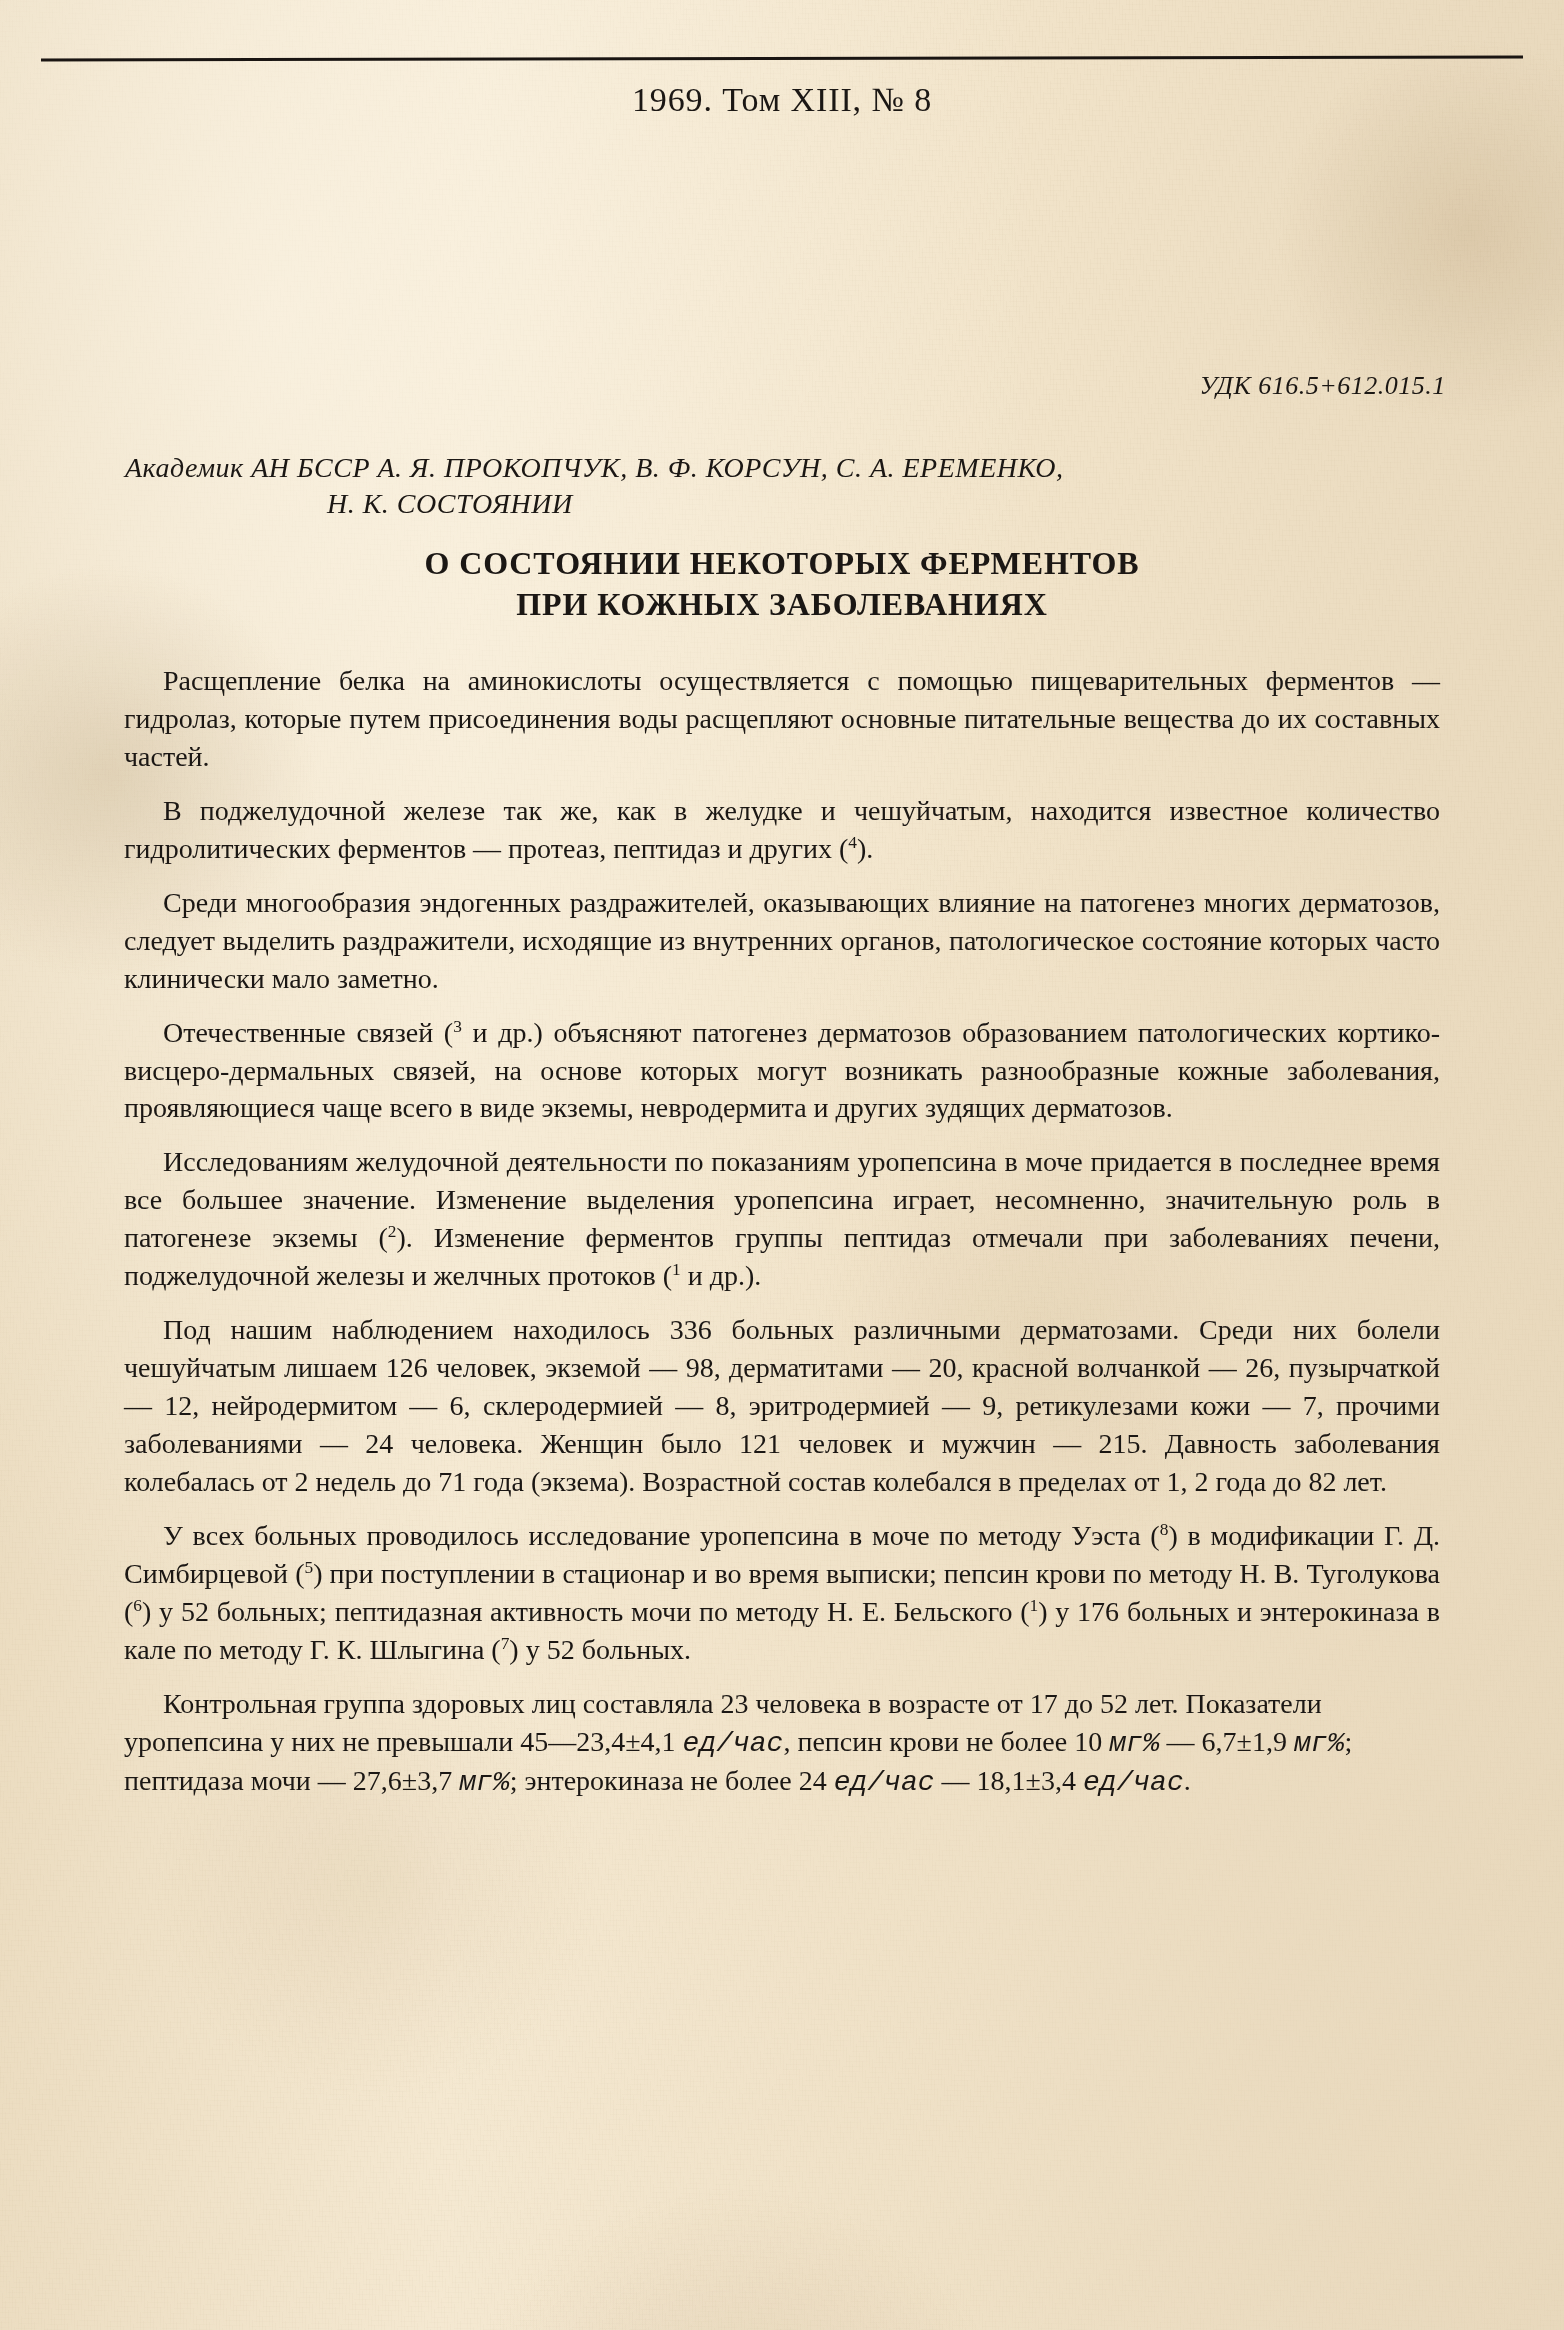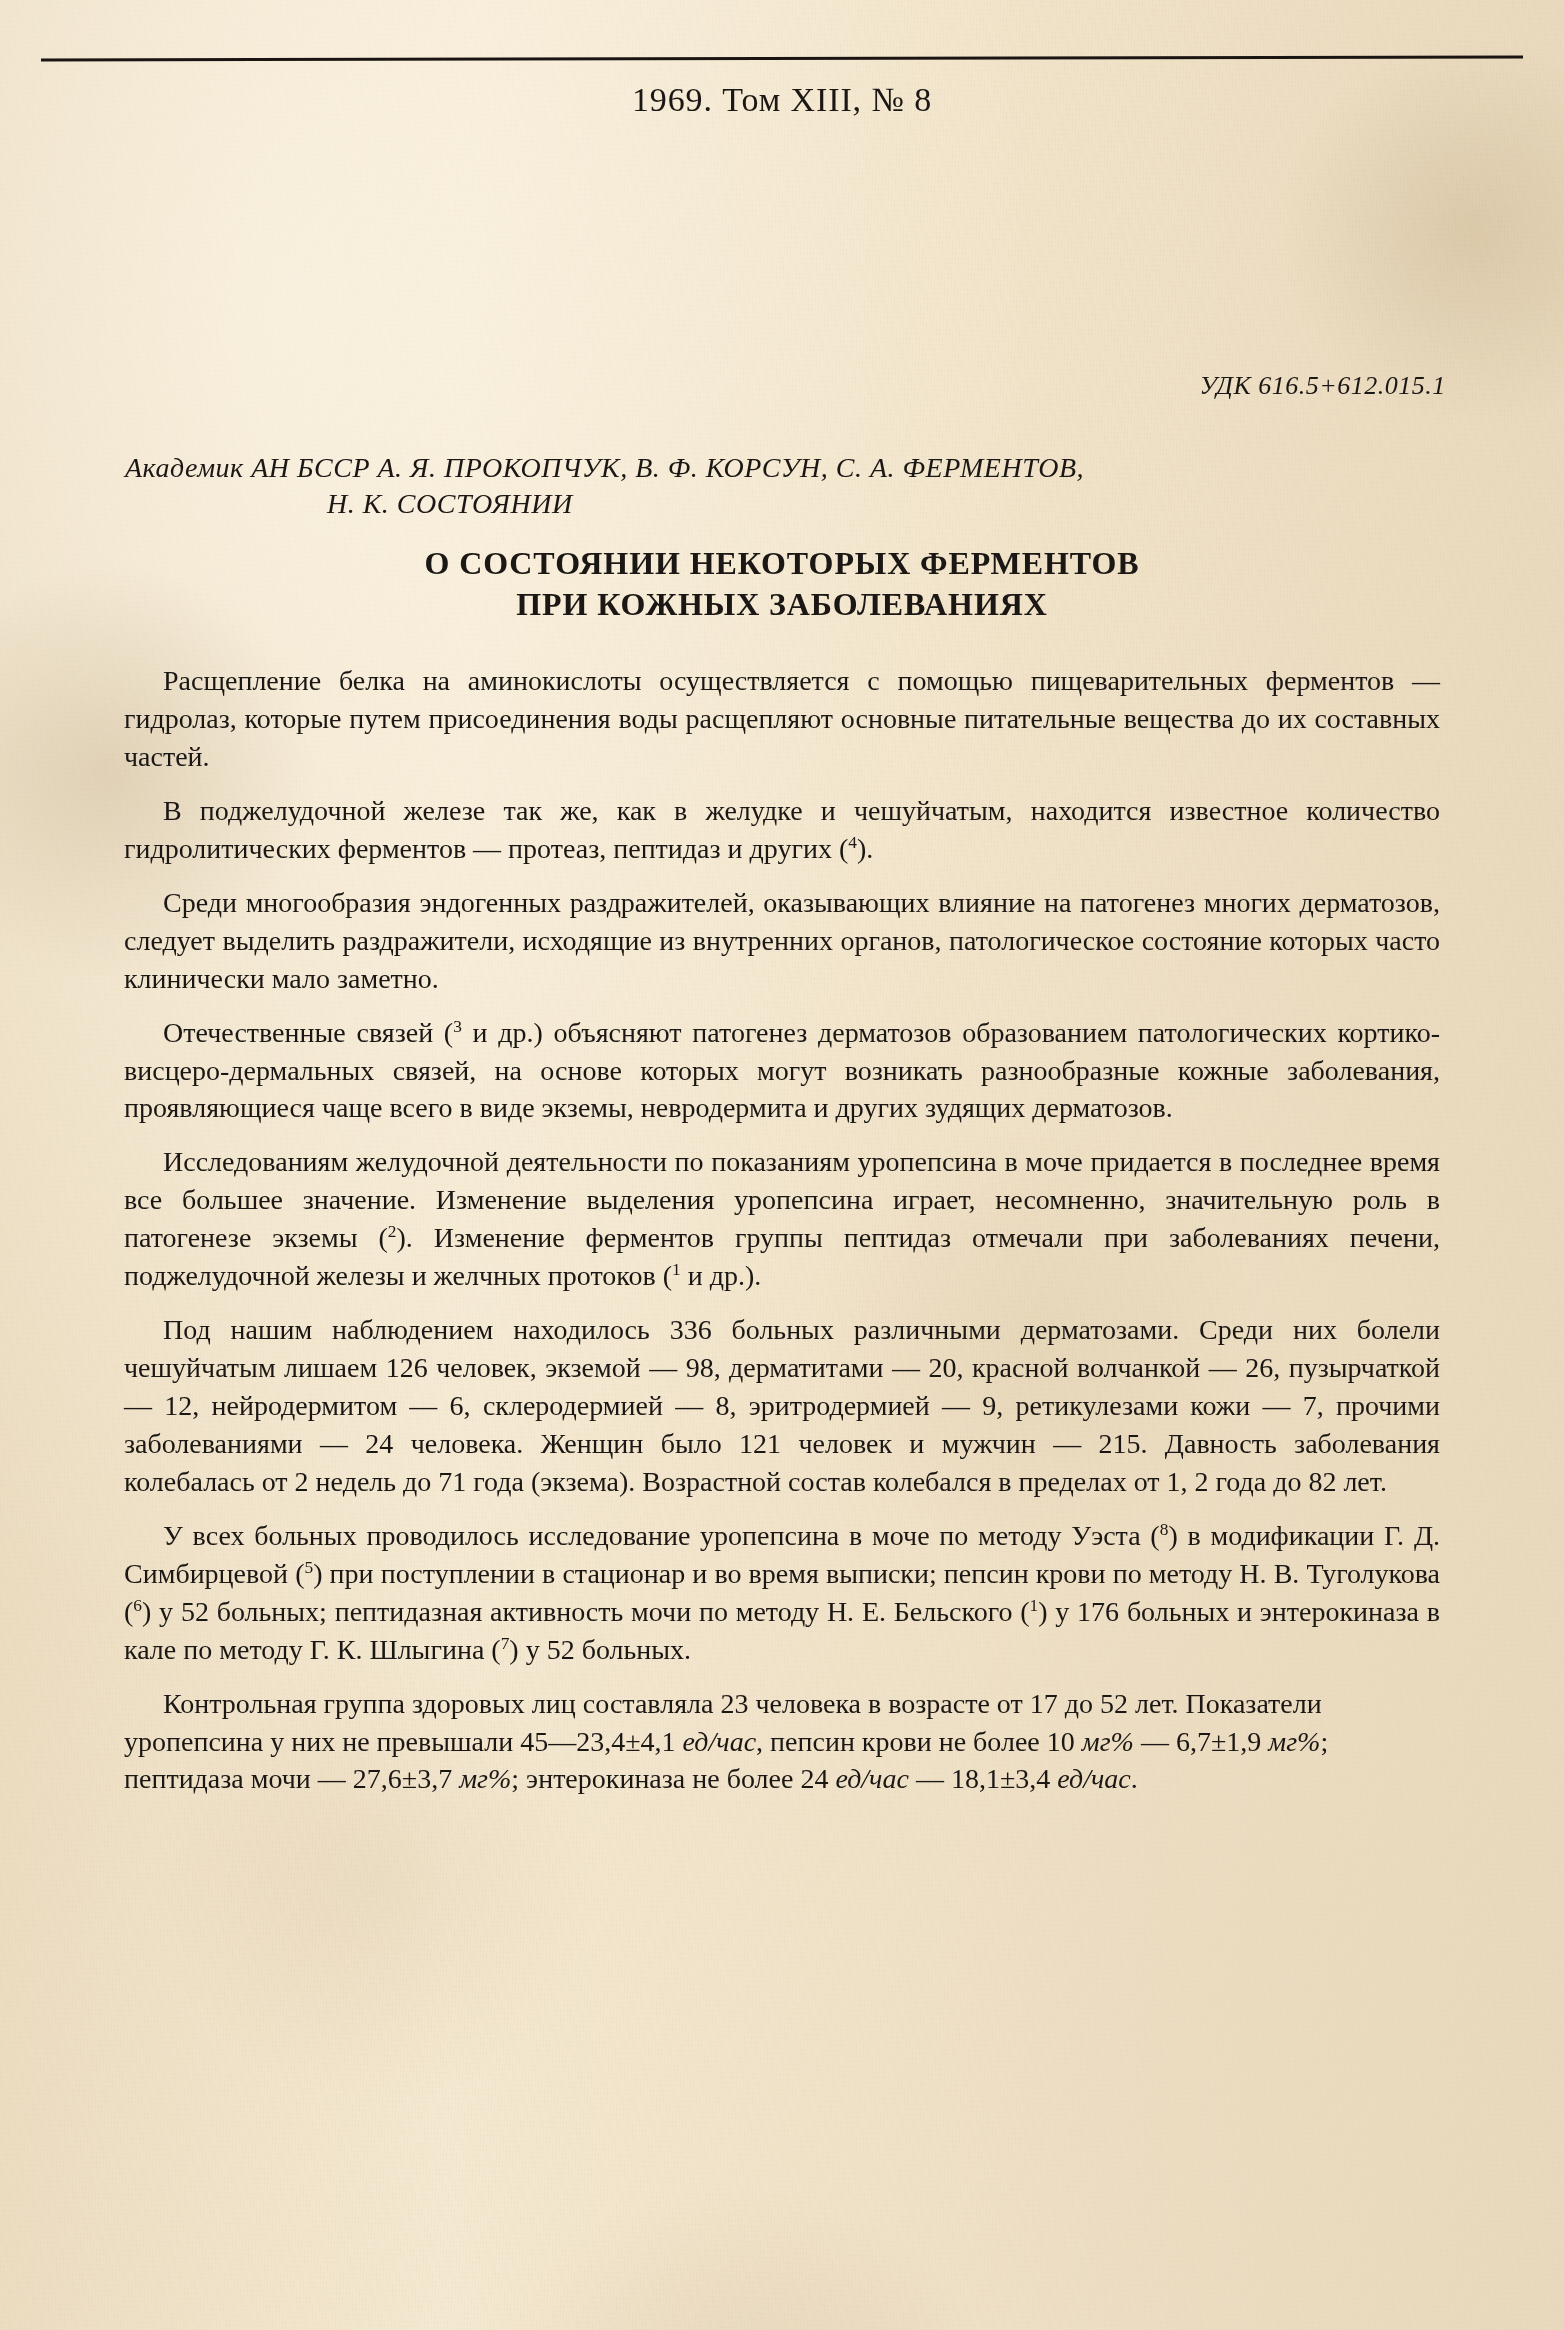--- a/index.html
+++ b/index.html
@@ -120,39 +120,39 @@
   .body p {
     margin: 16px;
     text-indent: 39px;
   }
   .body p:last-child { text-align: left; }
   sup {
     font-size: 0.62em;
     vertical-align: super;
     line-height: 0;
   }
-  .it { font-style: italic; }
+  .it { font-style: italic; font-family: Liberation Mono, monospace; }
 </style>
 </head>
 <body>
 
 <div class="page">
   <div class="grain"></div>
 
   <div class="content">
 
     <div class="masthead">
       <div class="rule"></div>
       <div class="issue-line">1969. Том XIII, № 8</div>
     </div>
 
     <div class="udc">УДК 616.5+612.015.1</div>
 
     <div class="authors">
-      <div class="line1">Академик АН БССР А. Я. ПРОКОПЧУК, В. Ф. КОРСУН, С. А. ФЕРМЕНТОВ,</div>
+      <div class="line1">Академик АН БССР А. Я. ПРОКОПЧУК, В. Ф. КОРСУН, С. А. ЕРЕМЕНКО,</div>
       <div class="line2">Н. К. СОСТОЯНИИ</div>
     </div>
 
     <h1 class="article-title">
       <span class="t1">О СОСТОЯНИИ НЕКОТОРЫХ ФЕРМЕНТОВ</span><br>
       <span class="t2">ПРИ КОЖНЫХ ЗАБОЛЕВАНИЯХ</span>
     </h1>
 
     <div class="body">
 

